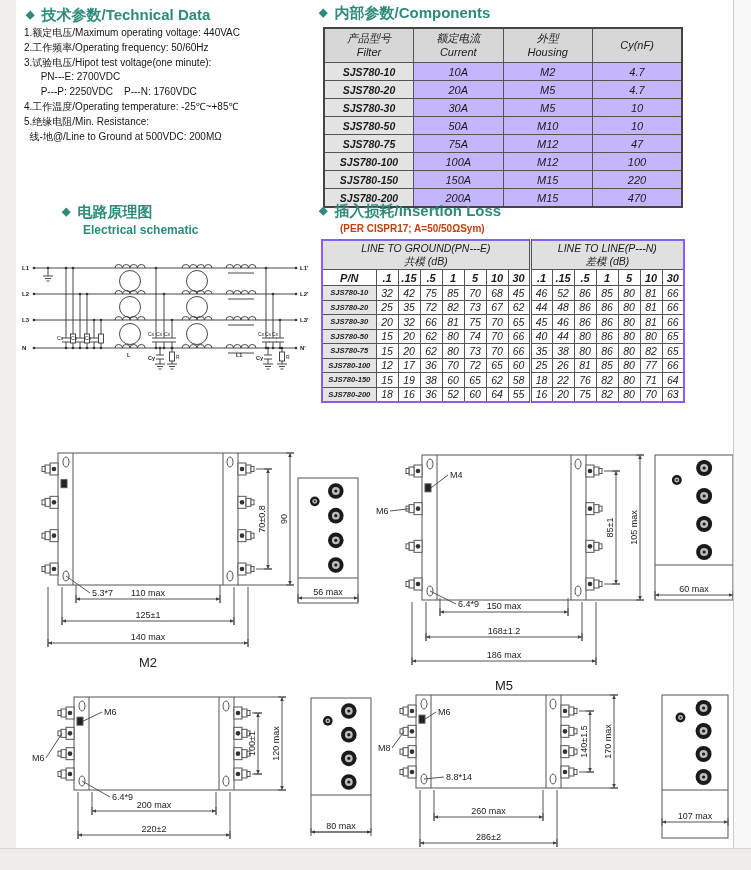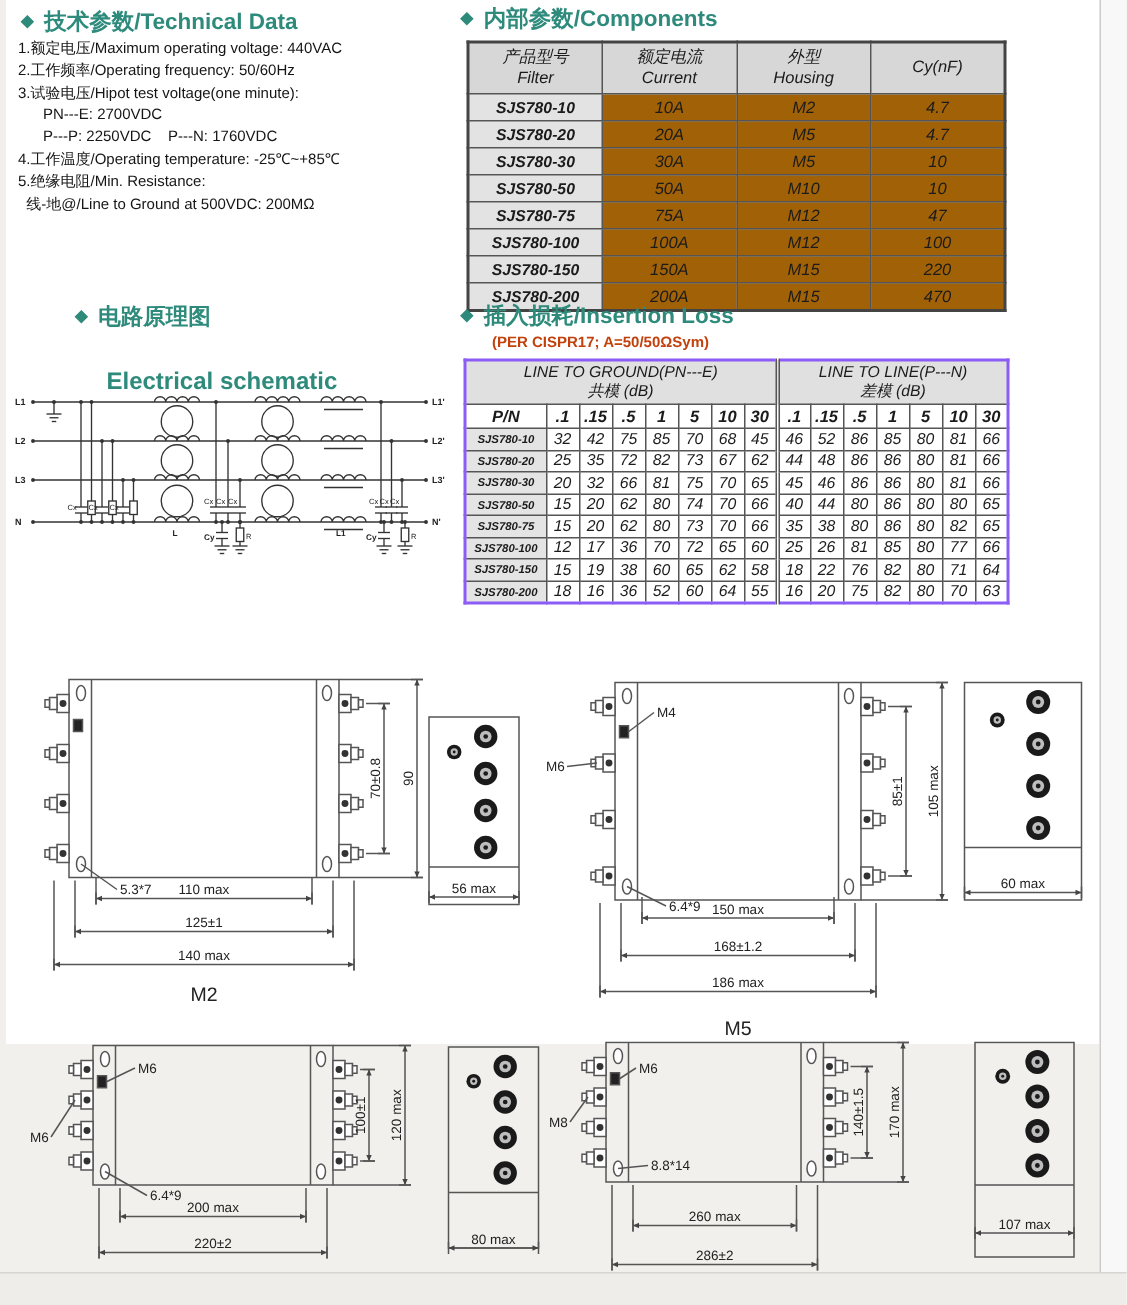--- a/index.html
+++ b/index.html
@@ -1,35 +1,35 @@
 <!DOCTYPE html>
 <html><head>
 <meta charset="utf-8">
 <style>
   html,body{margin:0;padding:0;}
   body{width:751px;height:870px;position:relative;background:#f2f0ed;
        font-family:"Liberation Sans",sans-serif;color:#1b1b1b;overflow:hidden;}
-  .page{position:absolute;left:4px;top:0;width:733px;height:696px;background:#ffffff;}
+  .page{position:absolute;left:16px;top:0;width:733px;height:848px;background:#ffffff;}
   .right-strip{position:absolute;left:733px;top:0;width:18px;height:848px;
        background:#f8f8f8;border-left:1px solid #cccbc9;box-sizing:border-box;}
   .bottom-band{position:absolute;left:0;top:848px;width:751px;height:22px;
        background:#efedea;border-top:1px solid #d8d6d3;box-sizing:border-box;z-index:40;}
   .abs{position:absolute;}
   .hd{color:#2e8b7c;font-weight:bold;font-size:15px;line-height:17px;white-space:nowrap;}
   .hd .blt{font-size:11px;margin-right:7px;position:relative;top:-2px;}
-  .hd2{color:#2e8b7c;font-weight:bold;font-size:16px;margin-left:21px;line-height:17px;margin-top:24px;}
+  .hd2{color:#2e8b7c;font-weight:bold;font-size:12px;margin-left:21px;line-height:17px;}
   .sub{color:#c2410c;font-weight:bold;font-size:10px;margin-left:21px;line-height:15px;white-space:nowrap;}
   .tech-lines{font-size:10px;line-height:14.8px;white-space:pre;color:#151515;}
 
   table{border-collapse:collapse;table-layout:fixed;font-style:italic;}
   #components-table{left:307px;top:27px;width:360px;position:absolute;border:2px solid #444;}
   #components-table th,#components-table td{border:1px solid #555;text-align:center;padding:0;}
   #components-table thead th{background:#d7d7d7;font-weight:normal;font-size:11px;line-height:13.5px;height:33px;}
   #components-table tbody th{background:#e3e3e3;font-weight:bold;font-size:10.5px;height:17px;}
-  #components-table tbody td{background:#a16207;font-size:11px;height:17px;}
+  #components-table tbody td{background:#c4b5fd;font-size:11px;height:17px;}
 
   #insertion-table{left:305px;top:239px;width:362px;position:absolute;border:2px solid #8b5cf6;}
   #insertion-table th,#insertion-table td{border:1px solid #555;text-align:center;padding:0;}
   #insertion-table thead .grp{background:#e0e0e0;font-weight:normal;font-size:10.5px;line-height:13px;height:28px;}
   #insertion-table thead .frq{background:#fff;font-weight:bold;font-size:11px;height:15px;}
   #insertion-table tbody th{background:#e4e4e4;font-weight:bold;font-size:7.6px;height:13.5px;}
   #insertion-table tbody td{background:#fff;font-size:10.5px;height:13.5px;}
   #insertion-table .split{border-left:3px double #555;}
 
   svg{position:absolute;overflow:visible;}

